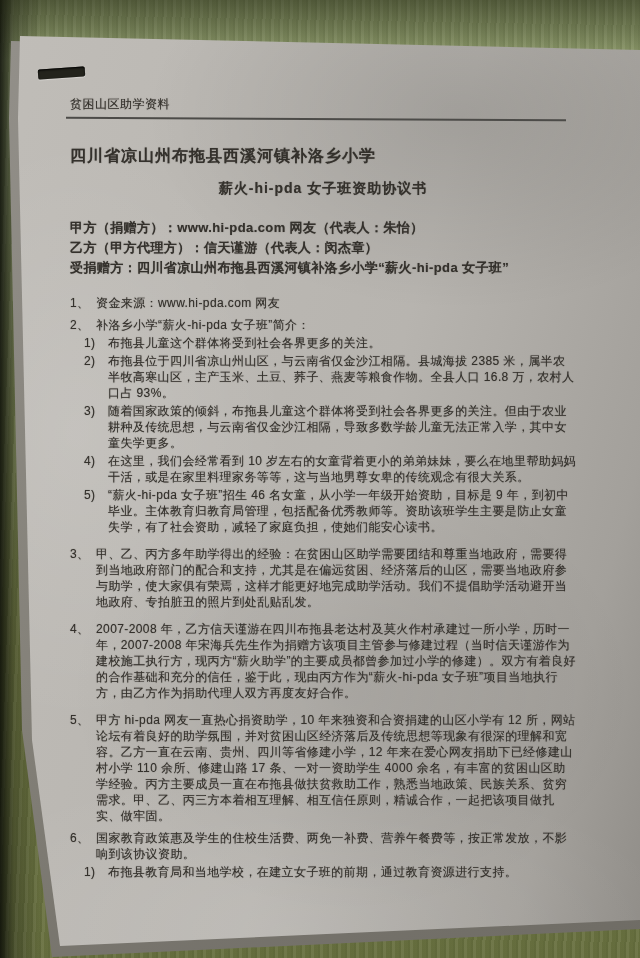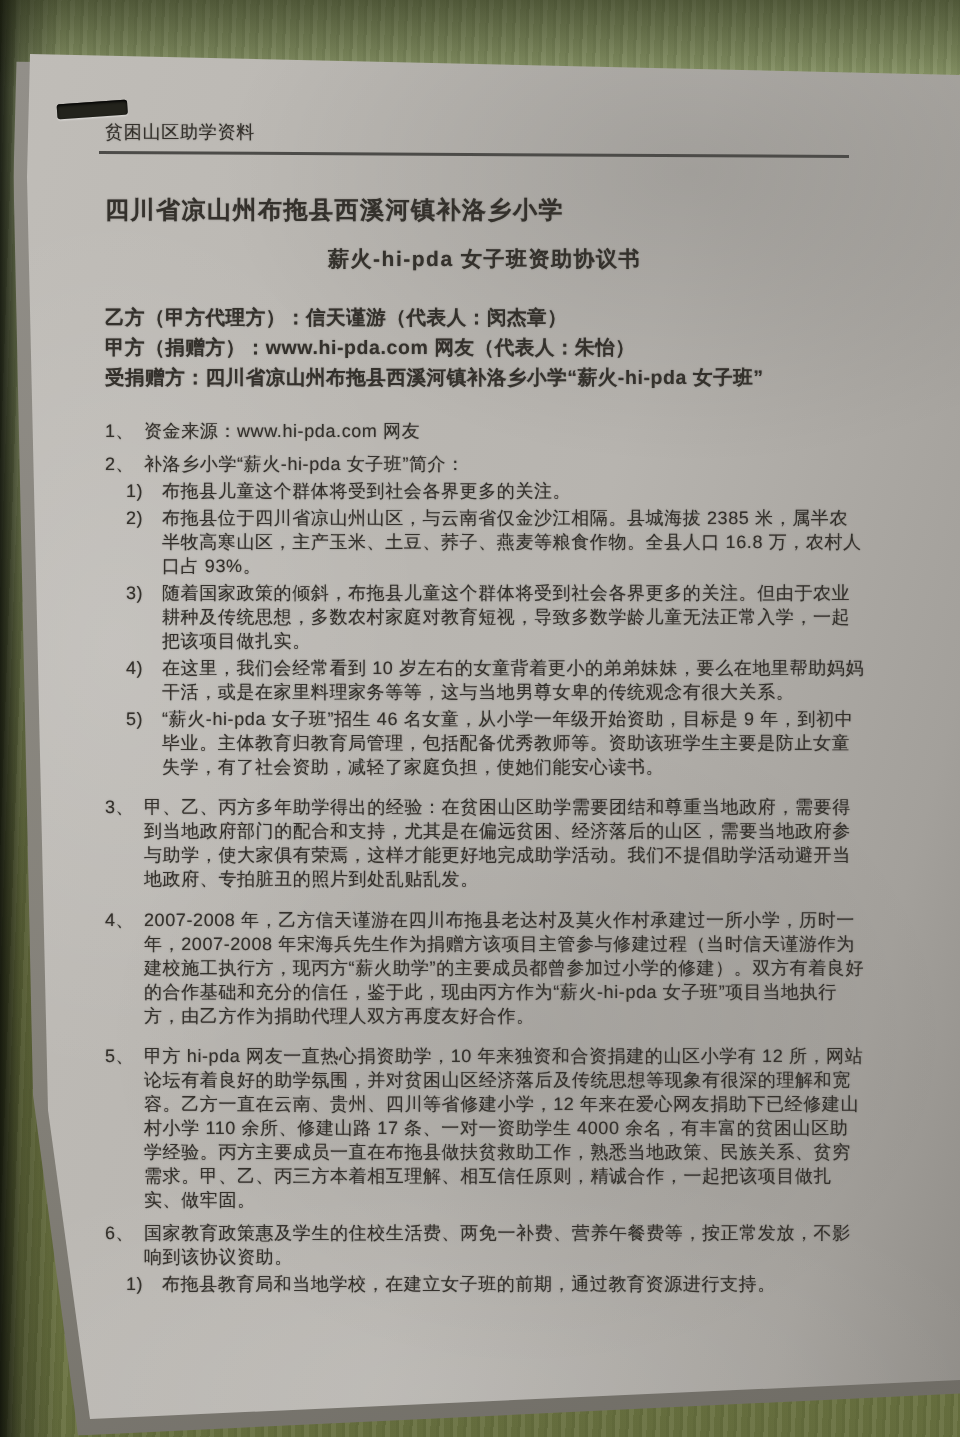--- a/index.html
+++ b/index.html
@@ -29,21 +29,21 @@
       radial-gradient(300px 420px at 12% 45%, rgba(255,255,255,0.12), transparent 70%),
       radial-gradient(380px 300px at 55% 72%, rgba(0,0,0,0.07), transparent 75%),
       radial-gradient(500px 200px at 45% 97%, rgba(255,255,255,0.10), transparent 80%),
       linear-gradient(105deg,#c0bdb8 0%,#b7b4af 55%,#a3a09b 85%,#8f8c87 100%);}
 
   
   .slot{position:absolute;left:38px;top:68px;width:47px;height:10px;border-radius:2px;
     background:#23231c;transform:rotate(-4deg);
     box-shadow:0 1px 1px rgba(255,255,255,0.35), inset 0 1px 2px #000;}
 
-  .content{position:absolute;left:70px;top:80px;width:506px;color:#34312c;
+  .content{position:absolute;left:70px;top:96px;width:506px;color:#34312c;
     text-shadow:0 0 1px rgba(52,49,44,0.55);}
 
   .hdr{font-size:12px;line-height:17px;letter-spacing:0.5px;}
   .hr{height:2px;background:#4c4b48;width:500px;margin:5px 0 0 -4px;transform:rotate(0.3deg);}
 
   .title1{margin-top:26px;font-weight:bold;font-size:16px;letter-spacing:1px;}
   .title2{margin-top:13px;text-align:center;font-weight:bold;font-size:14px;letter-spacing:1px;}
 
   .parties{margin-top:20px;font-size:13px;line-height:20px;font-weight:bold;letter-spacing:0.4px;}
   .amount{margin-top:7px;font-size:13px;font-weight:bold;letter-spacing:0.3px;}
@@ -68,22 +68,22 @@
   <div class="content">
     <div class="hdr">
       <div>贫困山区助学资料</div>
     </div>
     <div class="hr"></div>
 
     <div class="title1">四川省凉山州布拖县西溪河镇补洛乡小学</div>
     <div class="title2">薪火-hi-pda 女子班资助协议书</div>
 
     <div class="parties">
+      <div>甲方（捐赠方）：www.hi-pda.com 网友（代表人：朱怡）</div>
       <div>乙方（甲方代理方）：信天谨游（代表人：闵杰章）</div>
-      <div>甲方（捐赠方）：www.hi-pda.com 网友（代表人：朱怡）</div>
       <div>受捐赠方：四川省凉山州布拖县西溪河镇补洛乡小学“薪火-hi-pda 女子班”</div>
     </div>
 
 
     <div class="body">
 
       <div class="item">
         <span class="num">1、</span>
         <span class="txt">资金来源：www.hi-pda.com 网友</span>
       </div>
@@ -95,21 +95,21 @@
       <div class="item sub">
         <span class="num">1)</span>
         <span class="txt">布拖县儿童这个群体将受到社会各界更多的关注。</span>
       </div>
       <div class="item sub">
         <span class="num">2)</span>
         <span class="txt">布拖县位于四川省凉山州山区，与云南省仅金沙江相隔。县城海拔 2385 米，属半农半牧高寒山区，主产玉米、土豆、荞子、燕麦等粮食作物。全县人口 16.8 万，农村人口占 93%。</span>
       </div>
       <div class="item sub">
         <span class="num">3)</span>
-        <span class="txt">随着国家政策的倾斜，布拖县儿童这个群体将受到社会各界更多的关注。但由于农业耕种及传统思想，多数农村家庭对教育短视，导致多数学龄儿童无法正常入学，一起把该项目做扎实。</span>
+        <span class="txt">随着国家政策的倾斜，布拖县儿童这个群体将受到社会各界更多的关注。但由于农业耕种及传统思想，与云南省仅金沙江相隔，导致多数学龄儿童无法正常入学，其中女童失学更多。</span>
       </div>
       <div class="item sub">
         <span class="num">4)</span>
         <span class="txt">在这里，我们会经常看到 10 岁左右的女童背着更小的弟弟妹妹，要么在地里帮助妈妈干活，或是在家里料理家务等等，这与当地男尊女卑的传统观念有很大关系。</span>
       </div>
       <div class="item sub">
         <span class="num">5)</span>
         <span class="txt">“薪火-hi-pda 女子班”招生 46 名女童，从小学一年级开始资助，目标是 9 年，到初中毕业。主体教育归教育局管理，包括配备优秀教师等。资助该班学生主要是防止女童失学，有了社会资助，减轻了家庭负担，使她们能安心读书。</span>
       </div>
 

